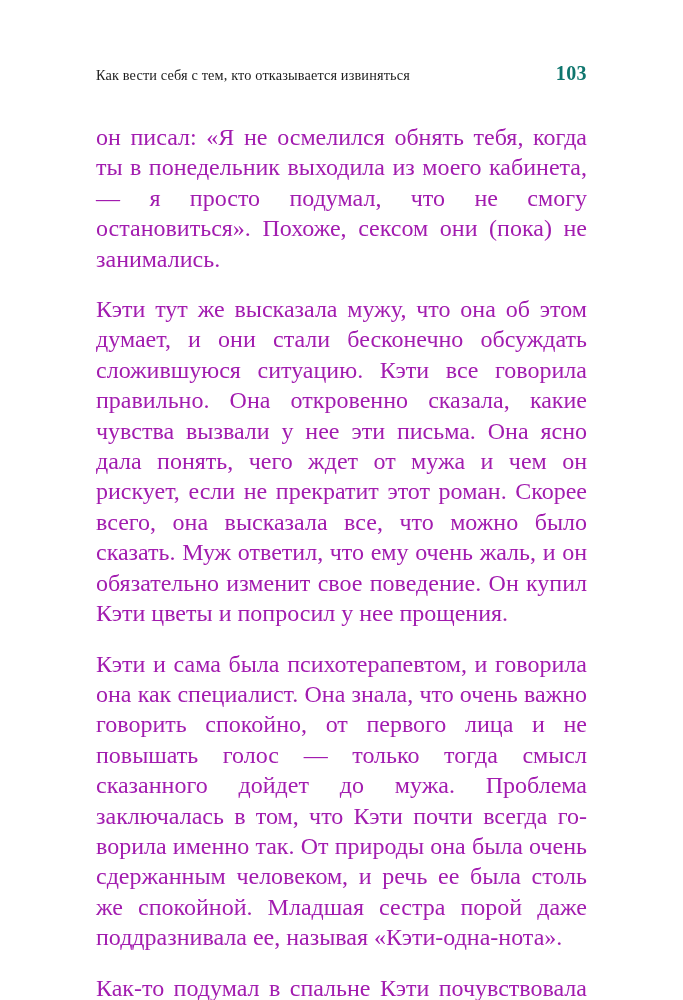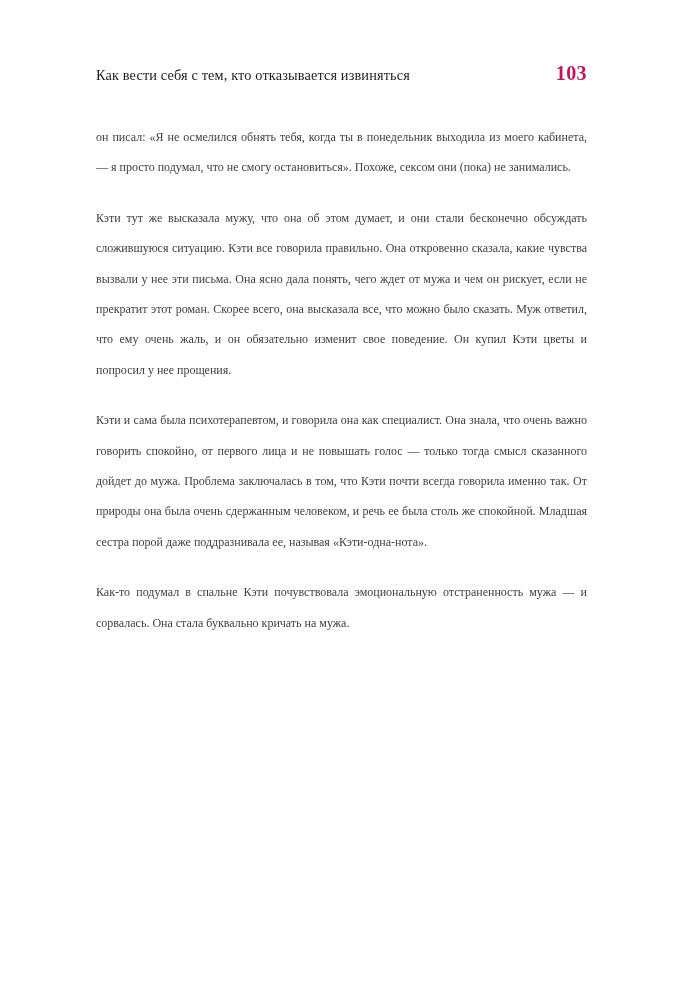--- a/index.html
+++ b/index.html
@@ -34,36 +34,36 @@
     font-family: "Liberation Serif", serif;
     font-size: 14.3px;
     letter-spacing: 0.01em;
     color: #1c1c1c;
     white-space: nowrap;
   }
   .folio {
     font-family: "Liberation Serif", serif;
     font-size: 20px;
     font-weight: bold;
-    color: #be185d;
+    color: #0f766e;
     letter-spacing: 0.02em;
   }
   .body-text {
     position: absolute;
     top: 122px;
     left: 96px;
     width: 491px;
   }
   .para {
     font-family: "Liberation Serif", serif;
-    font-size: 12px;
+    font-size: 24px;
     line-height: 30.4px;
     text-align: justify;
     text-justify: inter-word;
-    color: #404040;
+    color: #a21caf;
     margin: 0 0 20px 0;
     hyphens: manual;
   }
   .para:last-child {
     margin-bottom: 0;
   }
   .para.no-indent {
     text-indent: 0;
   }
 </style>

